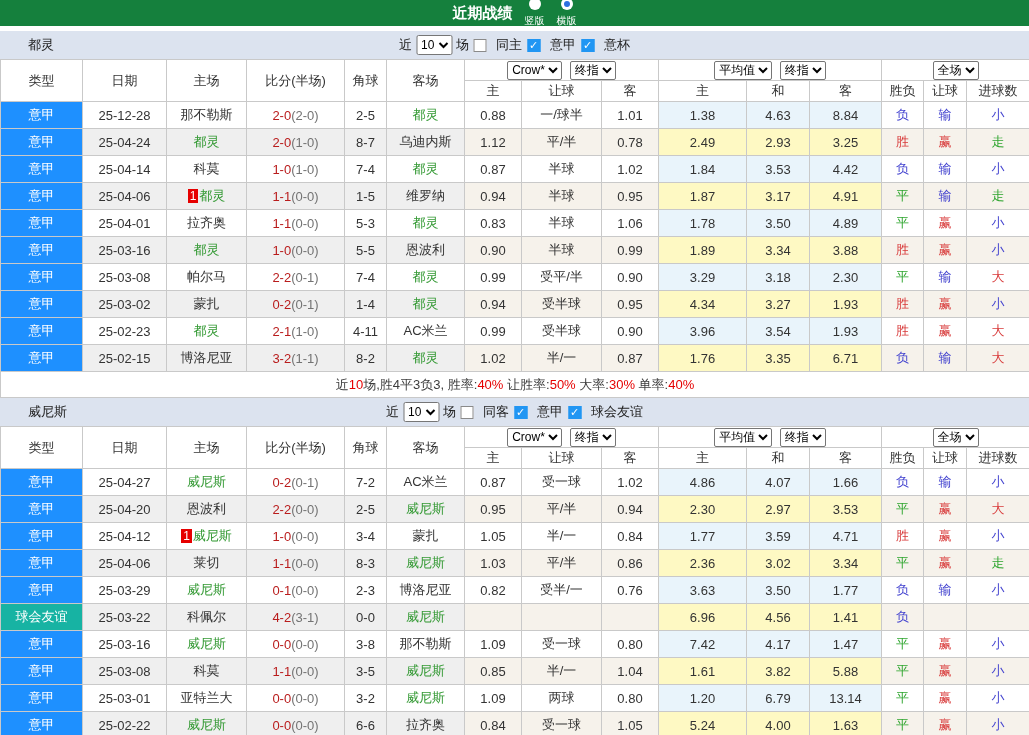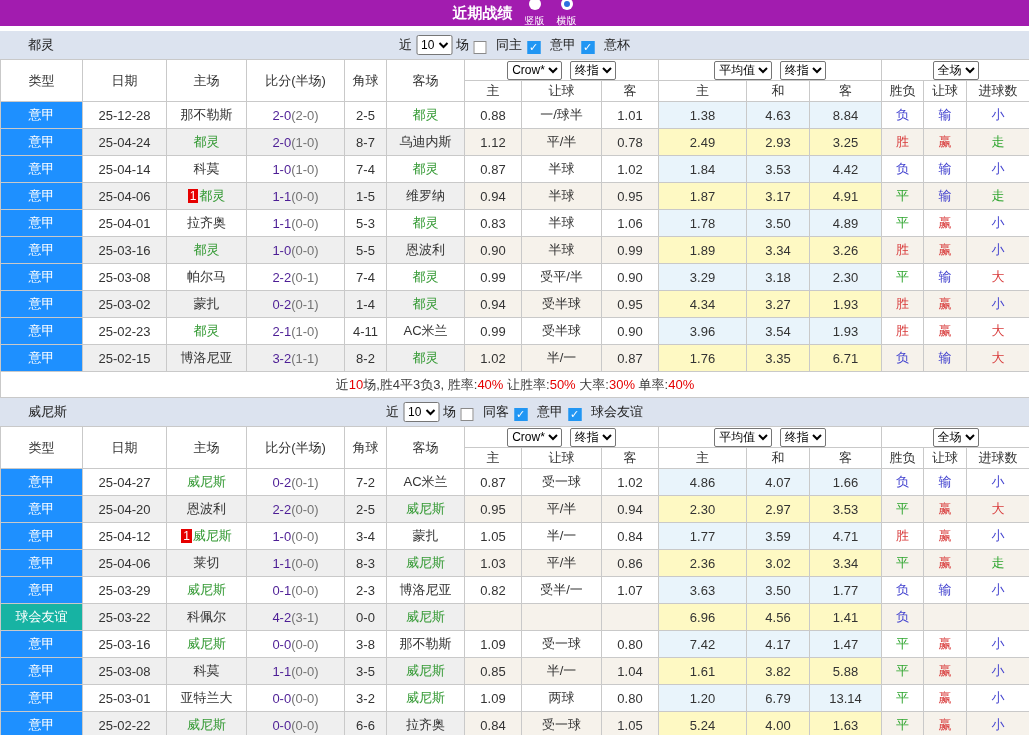--- a/index.html
+++ b/index.html
@@ -1,31 +1,31 @@
 <!DOCTYPE html>
 <html><head>
 <meta charset="utf-8">
 <style>
   html,body{margin:0;padding:0;background:#fff;}
   body{width:1029px;font-family:"Liberation Sans","DejaVu Sans",sans-serif;font-size:13px;color:#333;}
 
   
-  .titlebar{height:26px;background:#a21caf;display:flex;align-items:center;justify-content:center;gap:12px;}
+  .titlebar{height:26px;background:#15803d;display:flex;align-items:center;justify-content:center;gap:12px;}
   .titlebar .title{color:#fff;font-weight:bold;font-size:15px;}
   .radio-wrap{display:inline-flex;align-items:center;gap:4px;color:#fff;font-size:10px;cursor:pointer;flex-direction:column;}
   .radio{width:12px;height:12px;border-radius:50%;background:#fff;display:inline-flex;align-items:center;justify-content:center;}
   .radio.on::after{content:"";width:6px;height:6px;border-radius:50%;background:#2d6fe0;}
 
   
   .team-section:first-of-type .section-bar{margin-top:5px;}
   .section-bar{position:relative;height:28px;background:#dce3ef;display:flex;align-items:center;color:#222;}
   .team-name{margin-left:28px;font-size:13px;}
   .filter{position:absolute;left:50%;transform:translateX(-50%);display:flex;align-items:center;gap:4px;white-space:nowrap;}
   .filter select{height:20px;font-size:12px;border:1px solid #767676;border-radius:2px;background:#fff;}
-  .chk{display:inline-flex;align-items:flex-end;gap:10px;cursor:pointer;}
+  .chk{display:inline-flex;align-items:center;gap:10px;cursor:pointer;}
   .chk + .chk{margin-left:1px;}
   .checkbox{width:13px;height:13px;border:1px solid #8a8a8a;background:#fff;display:inline-block;position:relative;box-sizing:border-box;}
   .checkbox.on{background:#2196f3;border-color:#2196f3;}
   .checkbox.on::after{content:"✓";color:#fff;font-size:11px;font-weight:bold;position:absolute;left:1px;top:-1px;}
 
   
   table.stats{width:1029px;border-collapse:collapse;table-layout:fixed;font-size:13px;}
   .stats th,.stats td{border:1px solid #c9c9c9;text-align:center;padding:0;overflow:hidden;white-space:nowrap;}
   .stats thead th{height:20px;font-weight:normal;background:#fff;color:#333;}
   .ddcell select{height:19px;font-size:12px;border:1px solid #767676;border-radius:2px;background:#fff;margin:0 2px;}
@@ -33,21 +33,21 @@
   tr.even td{background:#efefef;}
   td.crow,td.res{background:#fff;}
   tr.even td.crow,tr.even td.res{background:#f6f2eb;}
   td.avg{background:#e9f4fb;}
   tr.even td.avg{background:#fef9c3;}
   td.type{color:#fff;}
   td.type.serie{background:#1E90FF;}
   td.type.friendly{background:#17b3a3;}
   tr.even td.type.serie{background:#1E90FF;}
   tr.even td.type.friendly{background:#17b3a3;}
-  .ft{color:#4c1d95;}
+  .ft{color:#b91c1c;}
   .ht{color:#737373;}
   .green{color:#339933;}
   .badge{background:#e60000;color:#fff;padding:0 2px;margin-right:1px;font-size:12px;}
   .c-r{color:#d83a3a;}
   .c-g{color:#2ea52e;}
   .c-b{color:#4343cf;}
   .summary-row td{height:25px;background:#fff;color:#3c3c3c;}
   .summary-row .red{color:#e60000;}
 </style>
 </head>
@@ -228,21 +228,21 @@
             <td>25-03-16</td>
             <td><span class="green">都灵</span></td>
             <td><span class="ft">1-0</span><span class="ht">(0-0)</span></td>
             <td>5-5</td>
             <td><span>恩波利</span></td>
             <td class="crow">0.90</td>
             <td class="crow">半球</td>
             <td class="crow">0.99</td>
             <td class="avg">1.89</td>
             <td class="avg">3.34</td>
-            <td class="avg">3.26</td>
+            <td class="avg">3.88</td>
             <td class="res c-r">胜</td>
             <td class="res c-r">赢</td>
             <td class="res c-b">小</td>
           </tr>
           <tr class="odd">
             <td class="type serie">意甲</td>
             <td>25-03-08</td>
             <td><span>帕尔马</span></td>
             <td><span class="ft">2-2</span><span class="ht">(0-1)</span></td>
             <td>7-4</td>
@@ -459,21 +459,21 @@
           </tr>
           <tr class="odd">
             <td class="type serie">意甲</td>
             <td>25-03-29</td>
             <td><span class="green">威尼斯</span></td>
             <td><span class="ft">0-1</span><span class="ht">(0-0)</span></td>
             <td>2-3</td>
             <td><span>博洛尼亚</span></td>
             <td class="crow">0.82</td>
             <td class="crow">受半/一</td>
-            <td class="crow">1.07</td>
+            <td class="crow">0.76</td>
             <td class="avg">3.63</td>
             <td class="avg">3.50</td>
             <td class="avg">1.77</td>
             <td class="res c-b">负</td>
             <td class="res c-b">输</td>
             <td class="res c-b">小</td>
           </tr>
           <tr class="even">
             <td class="type friendly">球会友谊</td>
             <td>25-03-22</td>

